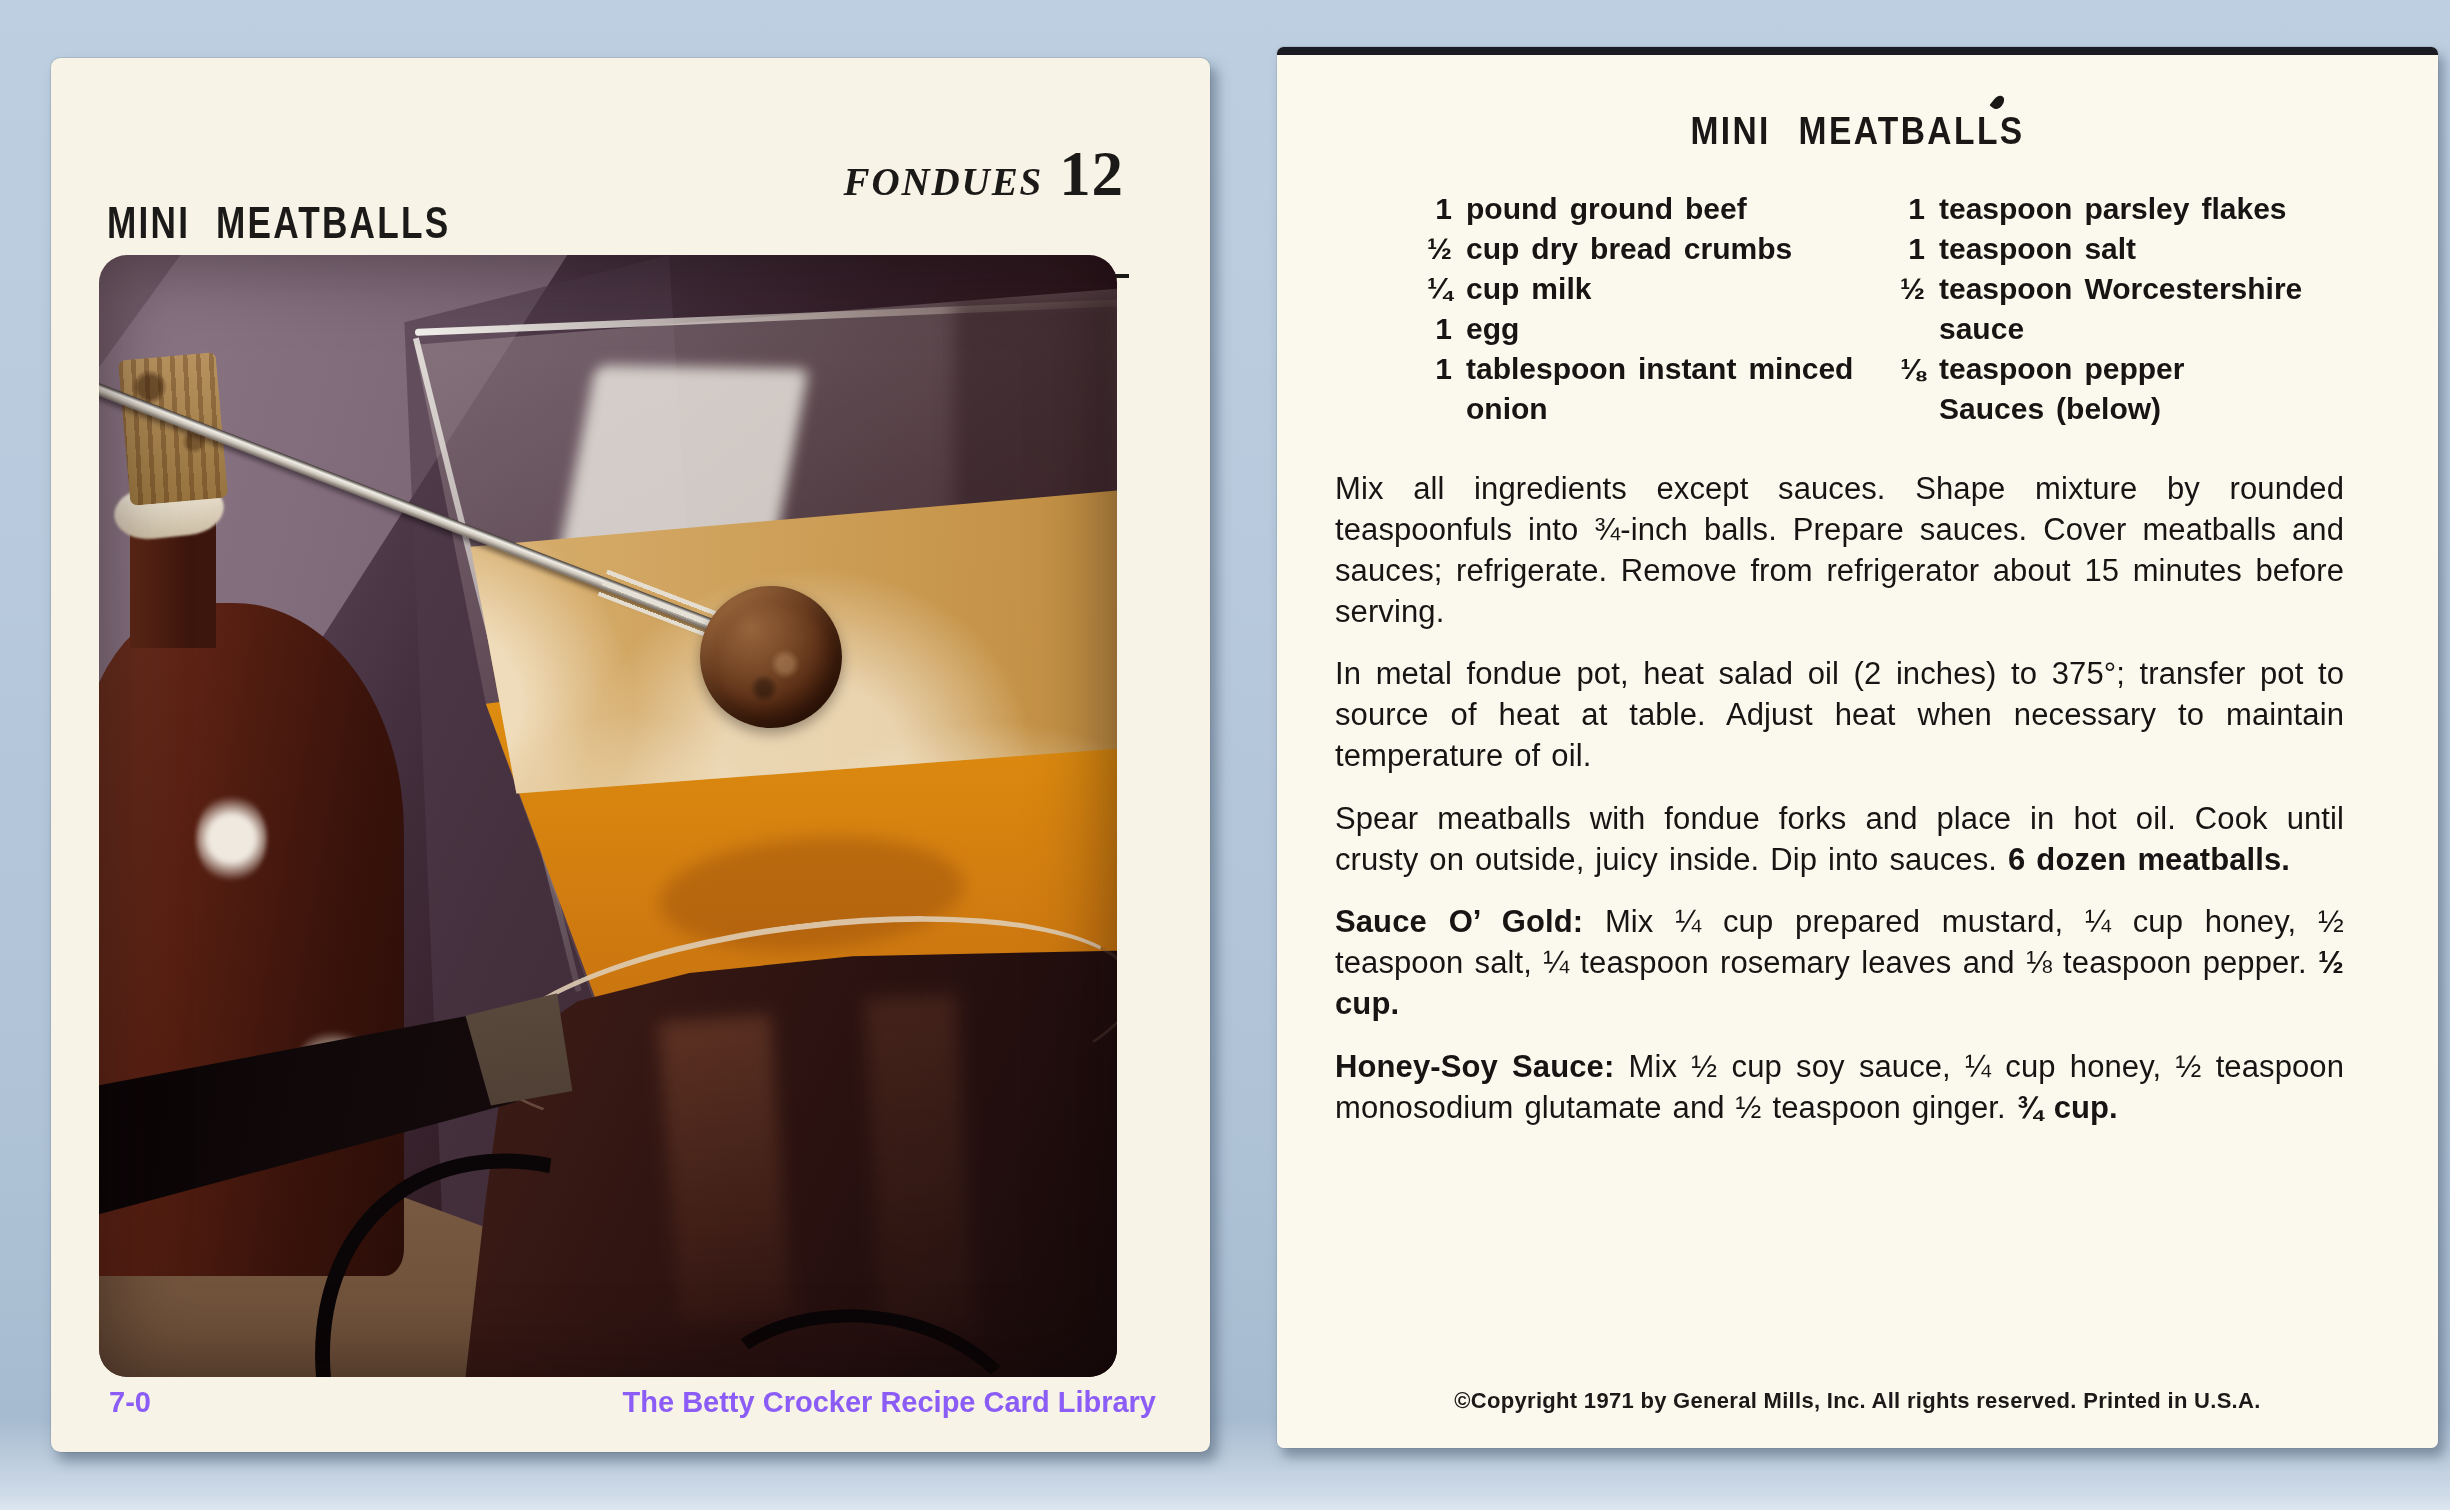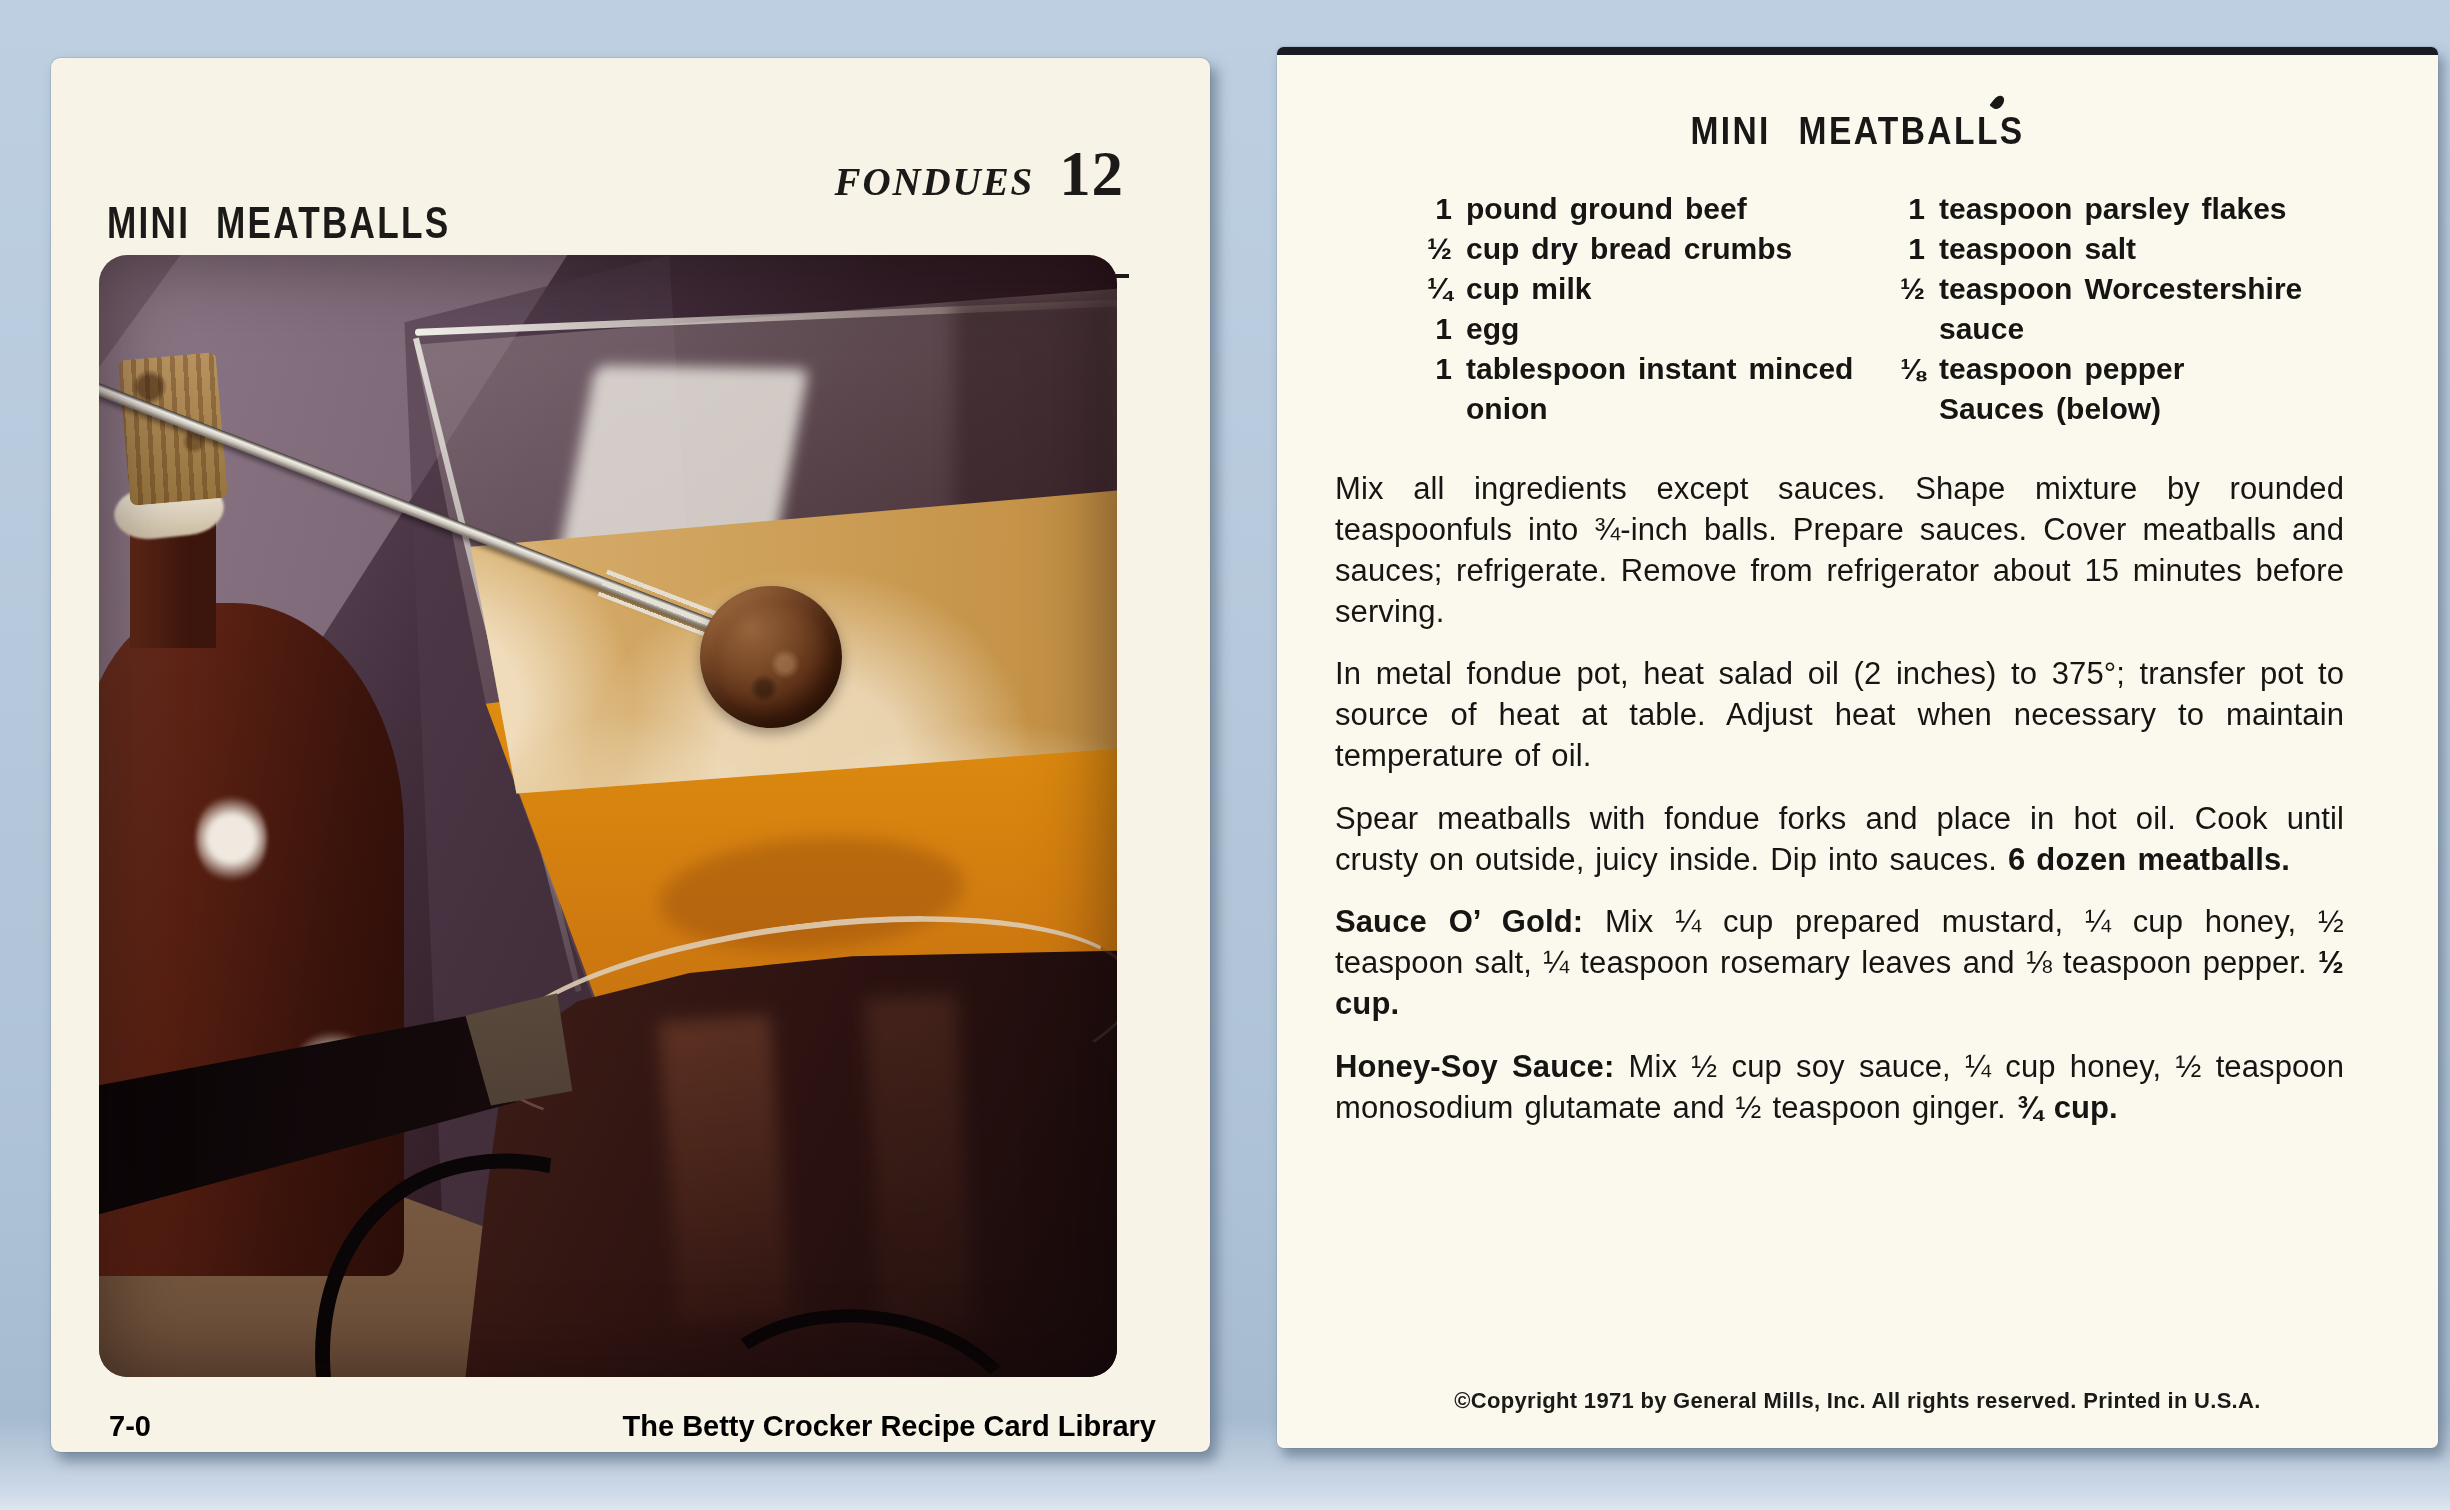--- a/index.html
+++ b/index.html
@@ -8,27 +8,27 @@
     background:linear-gradient(180deg,#bdcfe1 0%,#b6c8db 45%,#aec2d6 78%,#a7bbd0 94%,#cfdbe8 99%,#dde7f1 100%);
     font-family:"Liberation Sans",sans-serif;}
   
   .card{position:absolute;background:#f7f3e6;padding-left:40px;}
   .card.front{left:51px;top:58px;width:1119px;height:1394px;border-radius:9.3px;
     box-shadow:6.5px 8.4px 13px rgba(70,88,110,.55),0 0 0 0.9px rgba(120,130,145,.25);}
   .card.back{left:1277px;top:47px;width:1121px;height:1401px;border-radius:6.5px;background:#fbf8ee;
     box-shadow:5.6px 8.4px 12px rgba(70,88,110,.5),0 0 0 0.9px rgba(120,130,145,.2);}
   .back-top-edge{position:absolute;left:0;top:0;width:100%;height:8.4px;background:#1b1b24;border-radius:6.5px 6.5px 0 0;}
   
-  .front-header{position:absolute;right:86px;top:80px;display:flex;align-items:baseline;gap:25px;color:#1c1a18;}
+  .front-header{position:absolute;right:86px;top:80px;display:flex;align-items:baseline;gap:16px;color:#1c1a18;}
   .front-category{font-family:"Liberation Serif",serif;font-style:italic;font-weight:bold;font-size:39px;letter-spacing:1.9px;}
   .front-number{font-family:"Liberation Serif",serif;font-weight:bold;font-size:63px;letter-spacing:0.9px;}
   .front-title{position:absolute;left:56px;top:140px;font-size:44px;font-weight:bold;color:#1c1a18;
     letter-spacing:2.8px;word-spacing:17px;transform:scaleX(.8);transform-origin:left center;white-space:nowrap;}
   .front-rule{position:absolute;left:56px;top:216px;width:1022px;height:3.7px;background:#1c1a18;}
-  .front-footer{position:absolute;left:0;top:1328px;width:100%;height:37px;color:#000000;margin-top:24px;}
+  .front-footer{position:absolute;left:0;top:1328px;width:100%;height:37px;color:#8b5cf6;}
   .footer-code{position:absolute;left:58px;top:0;font-size:29px;font-weight:bold;}
   .footer-library{position:absolute;right:54px;top:0;font-size:29px;font-weight:bold;}
   
   .photo{position:absolute;left:48px;top:197px;width:1018px;height:1122px;border-radius:28px;overflow:hidden;
     background:linear-gradient(115deg,#7b6573 0%,#5c4656 18%,#432f3d 34%,#321d26 52%,#2a141a 70%,#241014 100%);}
   .ph{position:absolute;left:0;top:0;width:100%;height:100%;}
   .ph-wedge{clip-path:polygon(8% 0,46% 0,22% 34%,0 44%,0 10%);
     background:linear-gradient(100deg,#8d7887,#6d5867);opacity:.9;}
   .ph-midpanel{clip-path:polygon(30% 6%,56% 0,60% 58%,34% 92%);background:#4e3b4a;opacity:.6;}
   .ph-table{clip-path:polygon(0 86%,30% 84%,42% 88%,44% 100%,0 100%);

